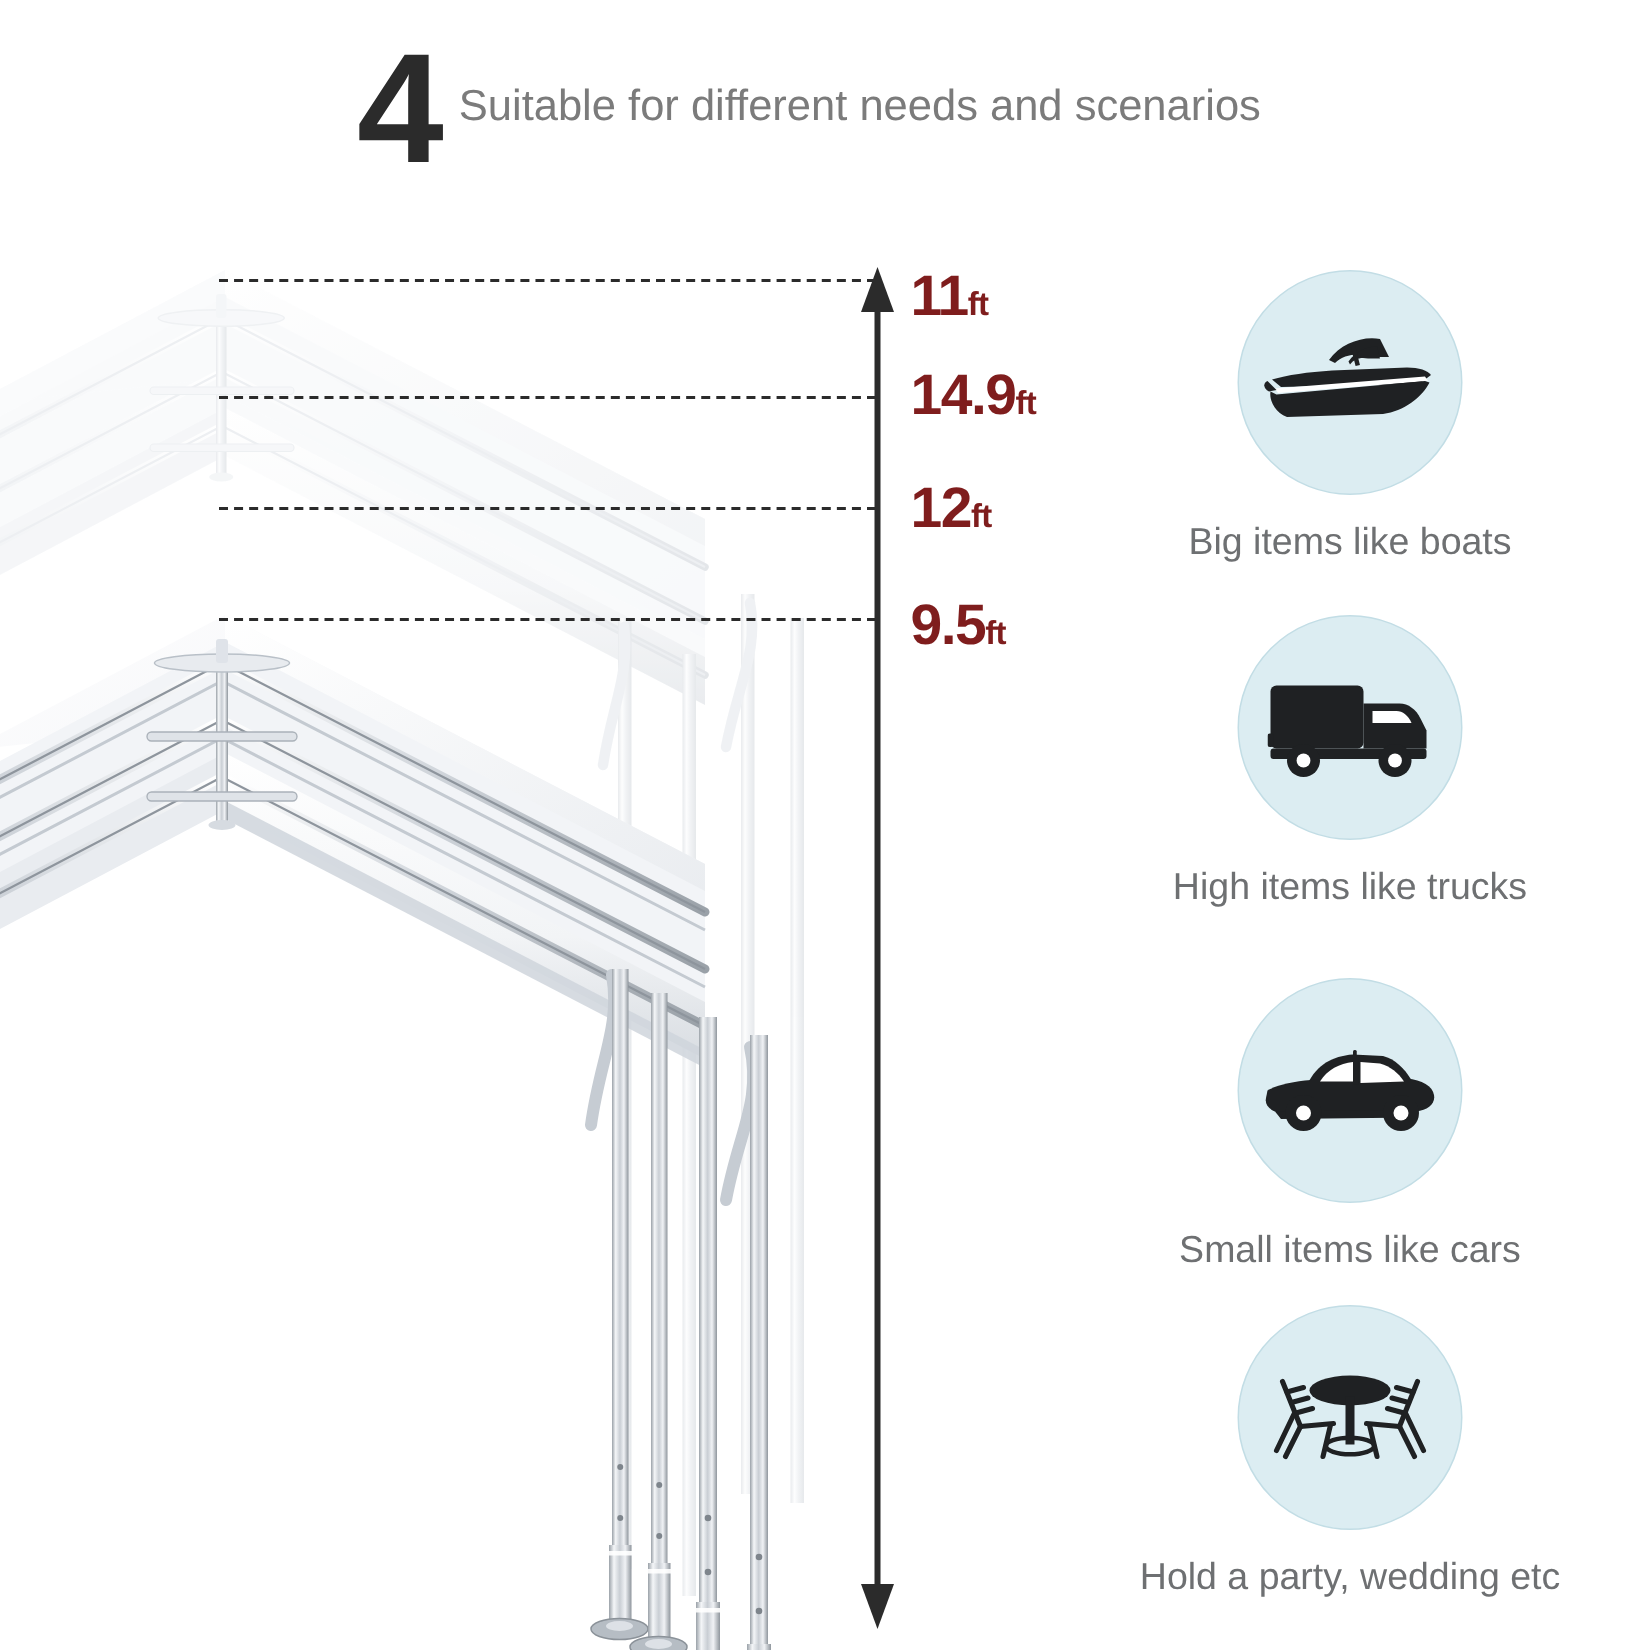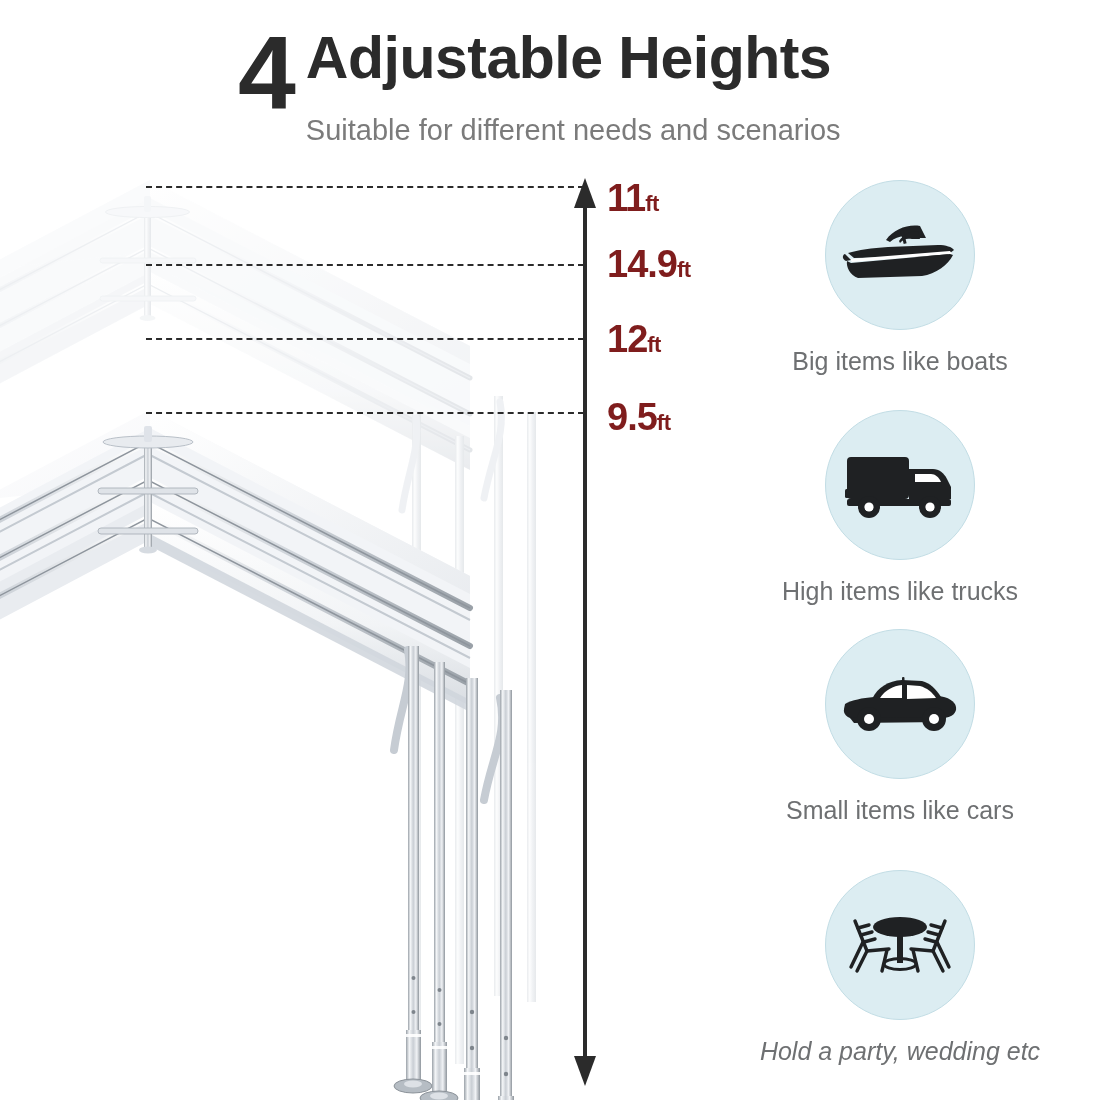--- a/index.html
+++ b/index.html
@@ -146,21 +146,20 @@
     font-family: "Liberation Sans", sans-serif;
   }
 </style>
 </head>
 <body>
 
 <div id="header">
   <div id="header-inner">
     <div id="big-number">4</div>
     <div id="title-block">
-      <div id="main-title">Adjustable Heights</div>
       <div id="subtitle">Suitable for different needs and scenarios</div>
     </div>
   </div>
 </div>
 
 <div id="illustration">
   <svg width="610" height="950" viewBox="0 0 610 950" xmlns="http://www.w3.org/2000/svg" aria-hidden="true">
     <defs>
       <linearGradient id="roofTopA" x1="0" y1="0" x2="1" y2="1">
         <stop offset="0%" stop-color="#fdfdfe"></stop>
@@ -389,21 +388,21 @@
           <circle cx="24" cy="58" r="11"></circle>
           <circle cx="24" cy="58" r="4.6" fill="#ffffff"></circle>
           <circle cx="85" cy="58" r="11"></circle>
           <circle cx="85" cy="58" r="4.6" fill="#ffffff"></circle>
         </g>
       </svg>
     </div>
     <div class="feature-caption">High items like trucks</div>
   </div>
 
-  <div class="feature" style="top:449px;">
+  <div class="feature" style="top:472px;">
     <div class="feature-circle">
       <svg width="116" height="62" viewBox="0 0 116 62" aria-hidden="true">
         <g fill="#1f2123">
 
           <path d="M30,26 C36,14 46,8 60,7 L80,8 C88,10 94,16 99,24 L92,28 L34,30 Z"></path>
 
           <path d="M3,31 C10,27 20,25 32,24 L96,23 C106,24 113,28 114,34 C115,40 110,44 102,45 L12,46 C5,45 1,41 2,36 Z"></path>
 
           <path d="M38,25 C43,17 51,13 60,12 L60,25 Z" fill="#ffffff"></path>
           <path d="M65,12 L78,13 C85,15 90,19 94,25 L65,26 Z" fill="#ffffff"></path>
@@ -416,21 +415,21 @@
           <circle cx="27" cy="46" r="12"></circle>
           <circle cx="27" cy="46" r="5" fill="#ffffff"></circle>
           <circle cx="92" cy="46" r="12"></circle>
           <circle cx="92" cy="46" r="5" fill="#ffffff"></circle>
         </g>
       </svg>
     </div>
     <div class="feature-caption">Small items like cars</div>
   </div>
 
-  <div class="feature" style="top:690px;font-style:italic;">
+  <div class="feature" style="top:690px;">
     <div class="feature-circle">
       <svg width="118" height="80" viewBox="0 0 118 80" aria-hidden="true">
         <g fill="#1f2123" stroke="#1f2123">
 
           <ellipse cx="59" cy="22" rx="27" ry="10" stroke="none"></ellipse>
 
           <rect x="56" y="26" width="6" height="32" stroke="none"></rect>
 
           <ellipse cx="59" cy="59" rx="16" ry="5.5" fill="none" stroke-width="3"></ellipse>
         </g>

